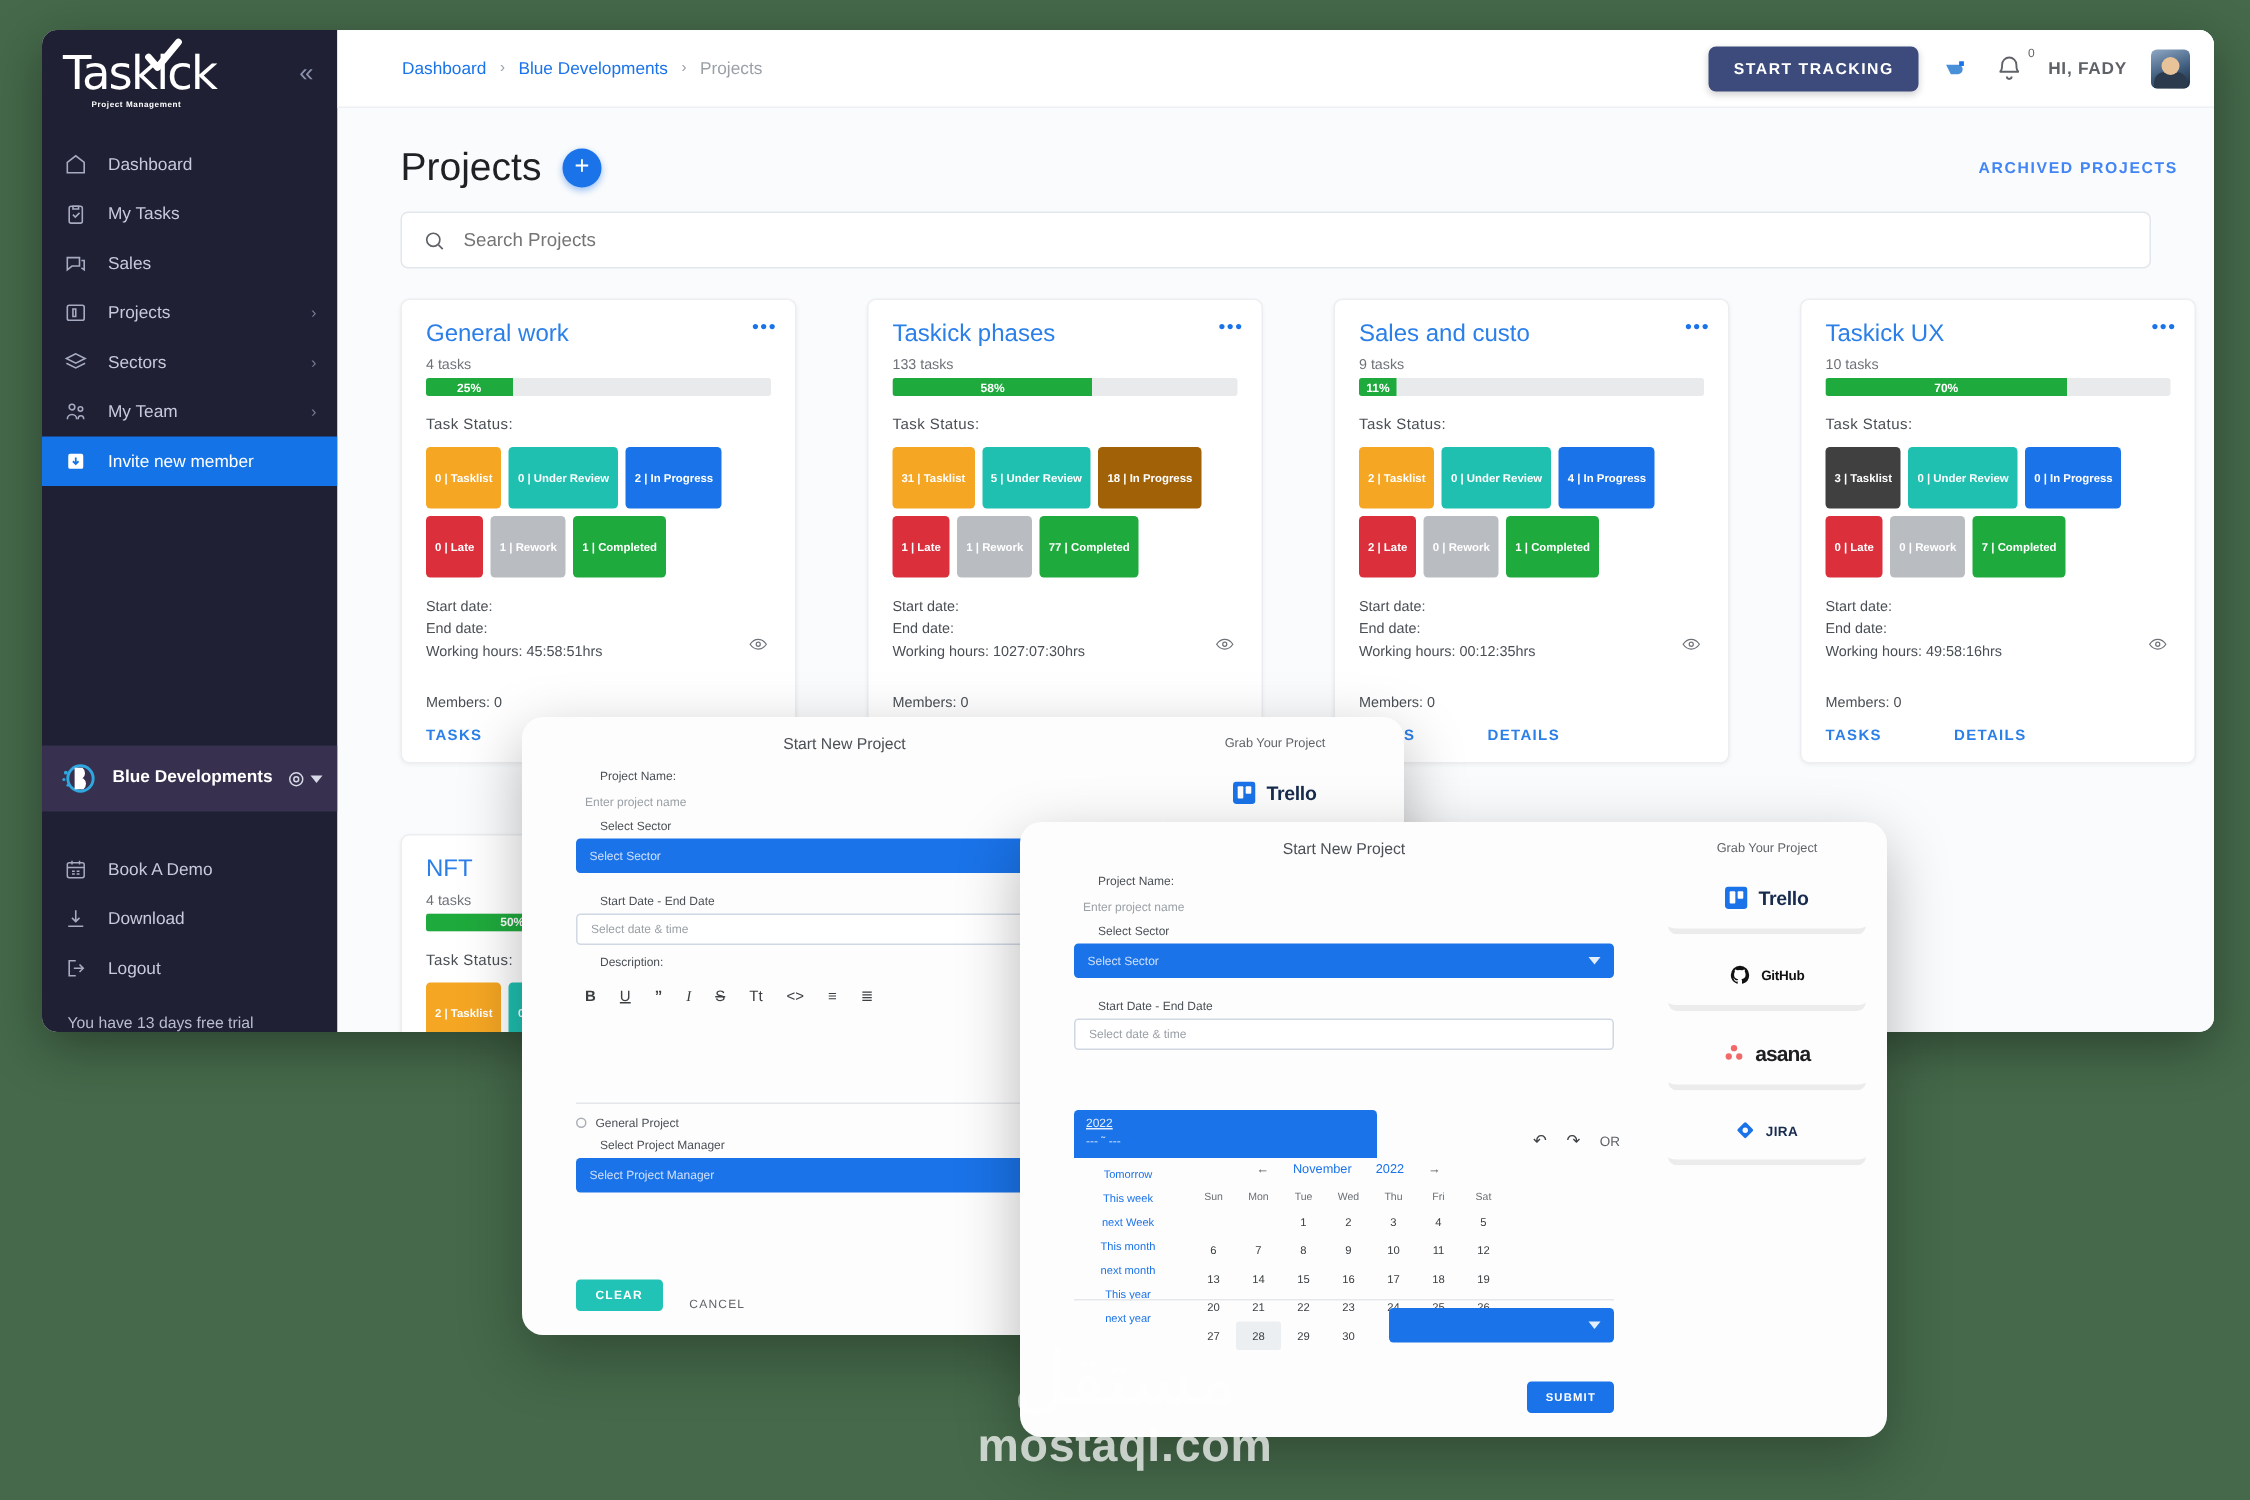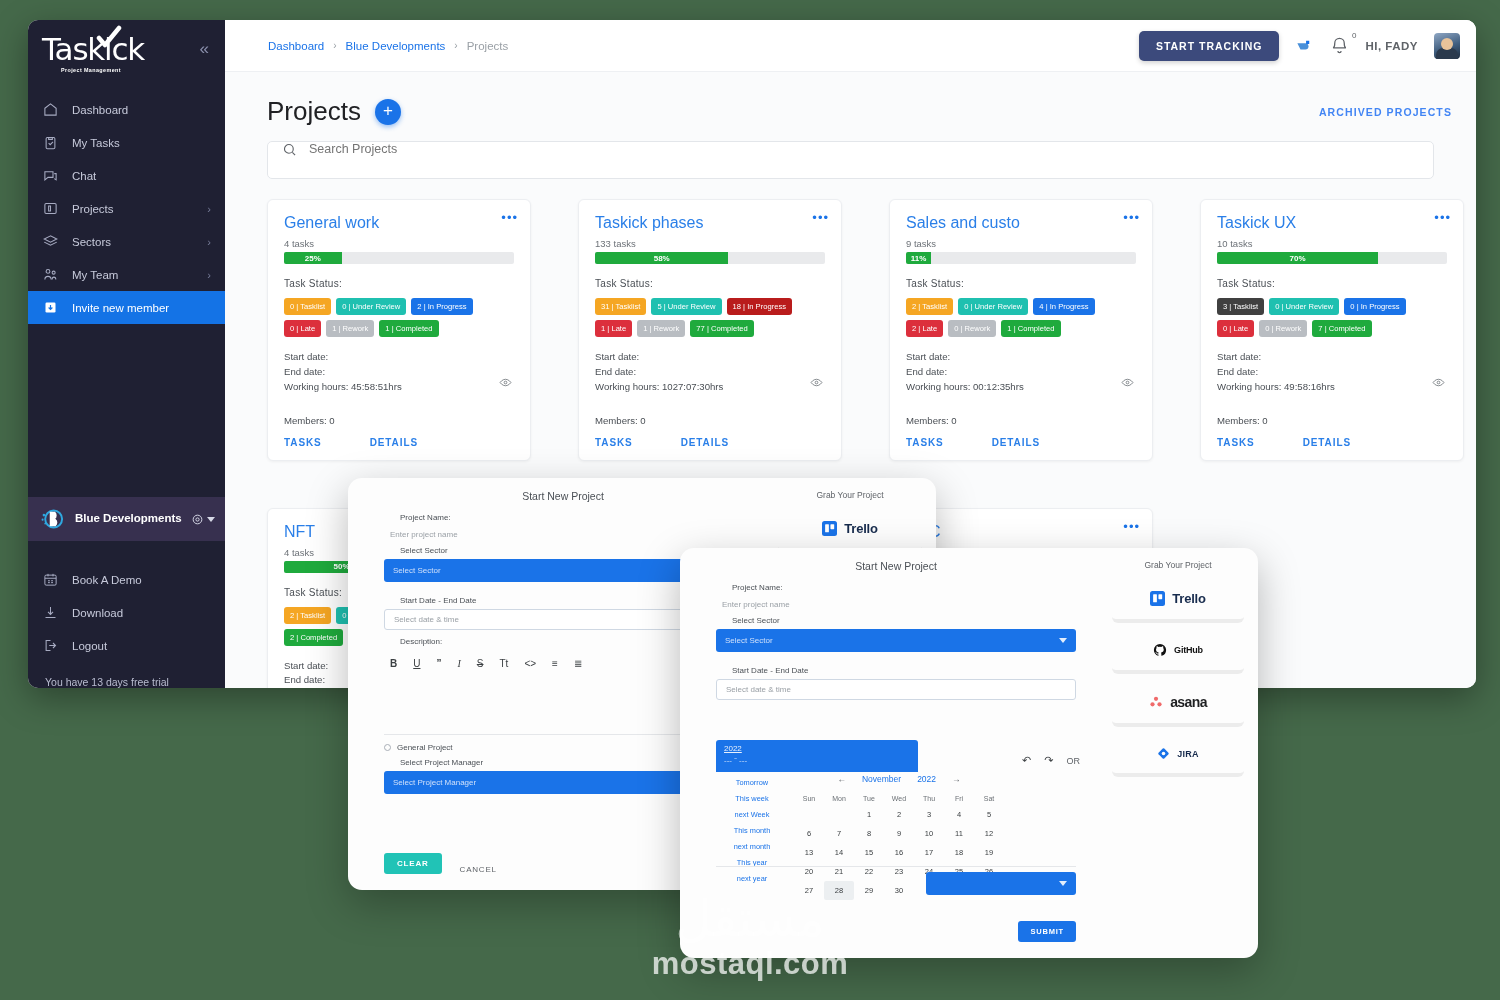--- a/index.html
+++ b/index.html
@@ -117,21 +117,21 @@
     line-height: 0; padding-bottom: 2px;
   }
   .archived {
     margin-left: auto; font-size: 10.5px; font-weight: 700; letter-spacing: 1.1px;
     color: #4285f4; cursor: pointer;
   }
 
   .search-wrap { padding: 14px 42px 0 42px; }
   .search-box {
     height: 38px; background: #fff; border: 1px solid #e3e6ea; border-radius: 5px;
-    display: flex; align-items: flex-start; gap: 12px; padding: 0 14px;
+    display: flex; align-items: center; gap: 12px; padding: 0 14px;
   }
   .search-box svg { width: 15px; height: 15px; flex: 0 0 15px; }
   .search-input {
     border: 0; outline: 0; font-size: 12.5px; color: #5f6368; width: 100%;
     font-family: "Liberation Sans", sans-serif; background: transparent;
   }
 
   .cards-grid {
     display: grid; grid-template-columns: repeat(4, 264px); gap: 47px;
     padding: 20px 0 0 42px;
@@ -150,21 +150,21 @@
   .progress-track {
     height: 12px; background: #e9eaec; border-radius: 2px; overflow: hidden; position: relative;
   }
   .progress-fill {
     height: 100%; background: #1faa3d; color: #fff; font-size: 8px; font-weight: 700;
     display: flex; align-items: center; justify-content: center;
   }
   .status-label { font-size: 10px; color: #4a4f55; margin: 14px 0 9px; letter-spacing: .3px; }
   .chips { display: flex; flex-wrap: wrap; gap: 5px; }
   .chip {
-    font-size: 7.6px; font-weight: 400; color: #fff; padding: 4px 6px;
+    font-size: 7.6px; font-weight: 700; color: #fff; padding: 16px 6px;
     border-radius: 3px; white-space: nowrap;
   }
   .meta { margin-top: 13px; font-size: 9.6px; color: #4a4f55; line-height: 1.55; position: relative; }
   .eye { position: absolute; right: 2px; bottom: 1px; cursor: pointer; }
   .eye svg { width: 13px; height: 13px; }
   .members { font-size: 9.6px; color: #4a4f55; margin-top: 20px; }
   .card-actions { display: flex; gap: 48px; margin-top: 11px; }
   .card-action {
     font-size: 10px; font-weight: 700; letter-spacing: .9px; color: #2a7fe8; cursor: pointer;
   }
@@ -304,21 +304,21 @@
           </span>
           <span>My Tasks</span>
         </div>
         <div class="nav-item">
           <span class="ico">
             <svg viewBox="0 0 24 24" fill="none" stroke="#a7abc2" stroke-width="1.7">
                 <path d="M3 6h13v9H8l-5 4z"></path>
                 <path d="M18 9h3v10l-3-2"></path>
               </svg>
           </span>
-          <span>Chat</span>
+          <span>Sales</span>
         </div>
         <div class="nav-item">
           <span class="ico">
             <svg viewBox="0 0 24 24" fill="none" stroke="#a7abc2" stroke-width="1.7">
                 <rect x="3" y="4" width="18" height="16" rx="2"></rect>
                 <path d="M9 8h3v8H9z"></path>
               </svg>
           </span>
           <span>Projects</span>
           <span class="chev">›</span>
@@ -492,21 +492,21 @@
           <div class="card-dots">•••</div>
           <div class="card-title">Taskick phases</div>
           <div class="card-tasks">133 tasks</div>
           <div class="progress-track">
             <div class="progress-fill" style="width:58%">58%</div>
           </div>
           <div class="status-label">Task Status:</div>
           <div class="chips">
             <span class="chip" style="background:#f5a623">31 | Tasklist</span>
             <span class="chip" style="background:#1fc0b0">5 | Under Review</span>
-            <span class="chip" style="background:#b91c1c">18 | In Progress</span>
+            <span class="chip" style="background:#a16207">18 | In Progress</span>
             <span class="chip" style="background:#dc2f3c">1 | Late</span>
             <span class="chip" style="background:#b9bdc2">1 | Rework</span>
             <span class="chip" style="background:#1faa3d">77 | Completed</span>
           </div>
           <div class="meta">
             <div>Start date:</div>
             <div>End date:</div>
             <div><span>Working hours: </span><span>1027:07:30hrs</span></div>
             <span class="eye">
               <svg viewBox="0 0 24 24" fill="none" stroke="#6d7278" stroke-width="1.5">

